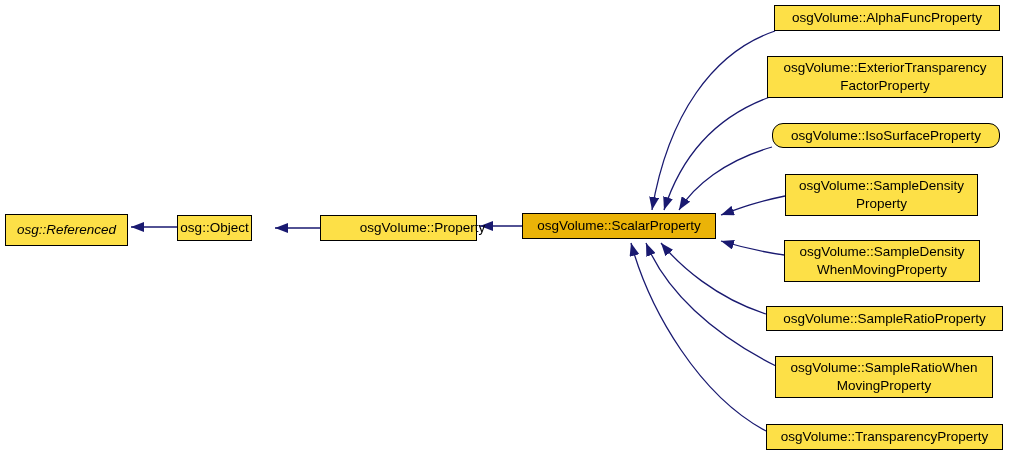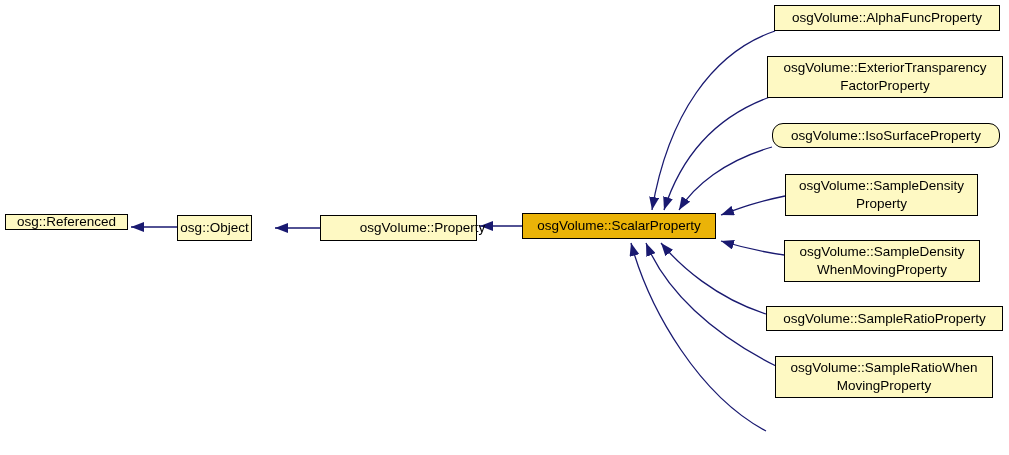--- a/index.html
+++ b/index.html
@@ -19,21 +19,21 @@
     position: absolute;
     left: 0;
     top: 0;
     width: 1009px;
     height: 455px;
   }
   .node {
     position: absolute;
     box-sizing: border-box;
     border: 1.5px solid #000000;
-    background: #fef9c3;
+    background: #fde047;
     display: flex;
     align-items: center;
     justify-content: center;
     text-align: center;
     font-size: 13.5px;
     line-height: 1.3;
     color: #000000;
     cursor: pointer;
   }
   .node span {
@@ -67,21 +67,21 @@
     <path class="edge" d="M 775,31 C 713,52 668,115 652,210" marker-end="url(#arrow)"></path>
     <path class="edge" d="M 770,97 C 712,118 680,160 664,210" marker-end="url(#arrow)"></path>
     <path class="edge" d="M 772,147 C 724,161 694,186 679,210" marker-end="url(#arrow)"></path>
     <path class="edge" d="M 785,196 C 756,202 740,208 721,215" marker-end="url(#arrow)"></path>
     <path class="edge" d="M 784,255 C 756,251 741,247 721,241" marker-end="url(#arrow)"></path>
     <path class="edge" d="M 766,314 C 716,298 680,266 661,243" marker-end="url(#arrow)"></path>
     <path class="edge" d="M 776,366 C 712,334 666,291 646,243" marker-end="url(#arrow)"></path>
     <path class="edge" d="M 766,431 C 700,396 650,312 631,243" marker-end="url(#arrow)"></path>
   </svg>
 
-  <div class="node" style="left:5px;   top:214px; width:123px; height:16px;">
+  <div class="node" style="left:5px;   top:214px; width:123px; height:32px;font-style:italic;">
     <span>osg::Referenced</span>
   </div>
 
   <div class="node" style="left:177px; top:215px; width:75px;  height:26px;">
     <span>osg::Object</span>
   </div>
 
   <div class="node" style="left:320px; top:215px; width:157px; height:26px;padding-left:48px;">
     <span>osgVolume::Property</span>
   </div>
@@ -115,14 +115,17 @@
 
   <div class="node" style="left:766px; top:306px; width:237px; height:25px;">
     <span>osgVolume::SampleRatioProperty</span>
   </div>
 
   <div class="node" style="left:775px; top:356px; width:218px; height:42px;">
     <span>osgVolume::SampleRatioWhen
 MovingProperty</span>
   </div>
 
+  <div class="node" style="left:766px; top:424px; width:237px; height:26px;">
+    <span>osgVolume::TransparencyProperty</span>
+  </div>
 
 </div>
 
 </body></html>

